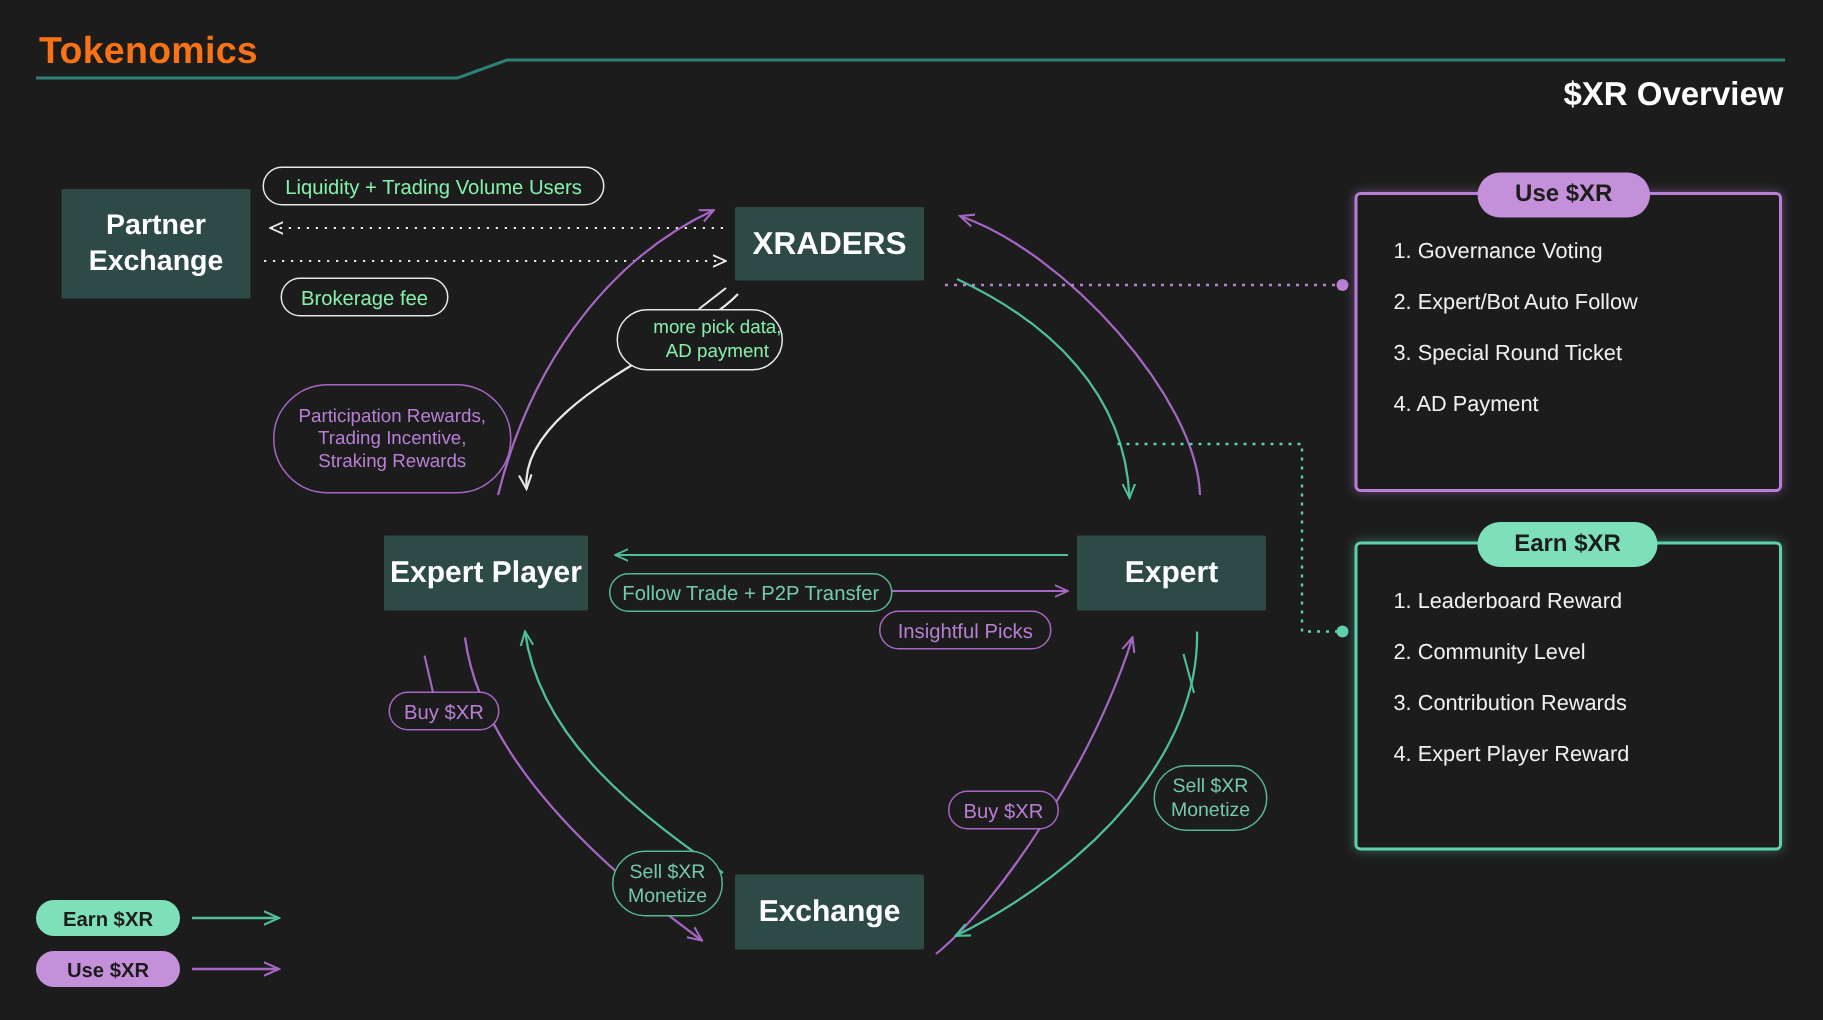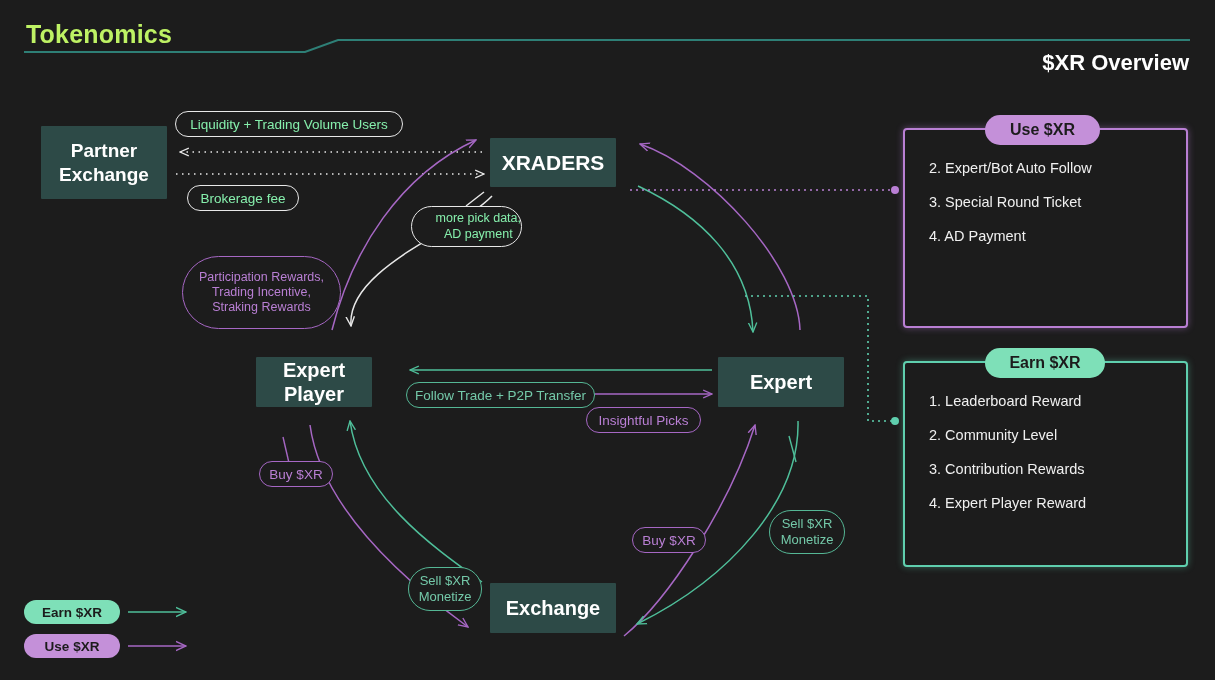--- a/index.html
+++ b/index.html
@@ -2,30 +2,30 @@
 <html><head>
 <meta charset="utf-8">
 <style>
   html,body{margin:0;padding:0;background:#1a1a1a;}
   body{width:1215px;height:680px;position:relative;overflow:hidden;
        font-family:"Liberation Sans","DejaVu Sans",sans-serif;}
   #stage{position:absolute;inset:0;width:1215px;height:680px;background:#1c1c1c;}
 
   
   .hdr-title{position:absolute;left:26px;top:20px;font-size:25px;font-weight:bold;
-             color:#bef264;letter-spacing:.2px;}
+             color:#f97316;letter-spacing:.2px;}
   .hdr-right{position:absolute;right:26px;top:50px;font-size:22px;font-weight:bold;color:#ffffff;}
 
   
   .node{position:absolute;background:#2d4a47;border-radius:1px;color:#fff;
         display:flex;align-items:center;justify-content:center;text-align:center;
         font-weight:bold;line-height:1.22;}
   #node-partner{left:41px;top:126px;width:126px;height:73px;font-size:19px;}
   #node-xraders{left:490px;top:138px;width:126px;height:49px;font-size:21px;}
-  #node-expert{left:256px;top:357px;width:116px;height:50px;font-size:20px;}
+  #node-expert{left:256px;top:357px;width:136px;height:50px;font-size:20px;}
   #node-player{left:718px;top:357px;width:126px;height:50px;font-size:20px;}
   #node-exchange{left:490px;top:583px;width:126px;height:50px;font-size:20px;}
 
   
   .pill{position:absolute;display:flex;align-items:center;justify-content:center;
         text-align:center;border-radius:100px;box-sizing:border-box;white-space:nowrap;}
   .pill.white{border:1.4px solid #e8e8e8;color:#86efac;background:#1c1c1c;}
   .pill.green{border:1.4px solid #55b795;color:#74c9a9;background:#1c1c1c;margin-top:48px;}
   .pill.purple{border:1.4px solid #a667c4;color:#b97fd4;background:#1c1c1c;}
   .pill.multi{white-space:normal;line-height:1.22;}
@@ -166,20 +166,21 @@
   <div class="pill green multi" id="lbl-sell2">
     <div>
       <div>Sell $XR</div>
       <div>Monetize</div>
     </div>
   </div>
 
   <div class="panel" id="panel-use">
     <div class="panel-list">
       <ol>
+        <li>1. Governance Voting</li>
         <li>2. Expert/Bot Auto Follow</li>
         <li>3. Special Round Ticket</li>
         <li>4. AD Payment</li>
       </ol>
     </div>
   </div>
   <div class="panel-title" id="title-use">Use $XR</div>
 
   <div class="panel" id="panel-earn">
     <div class="panel-list">

